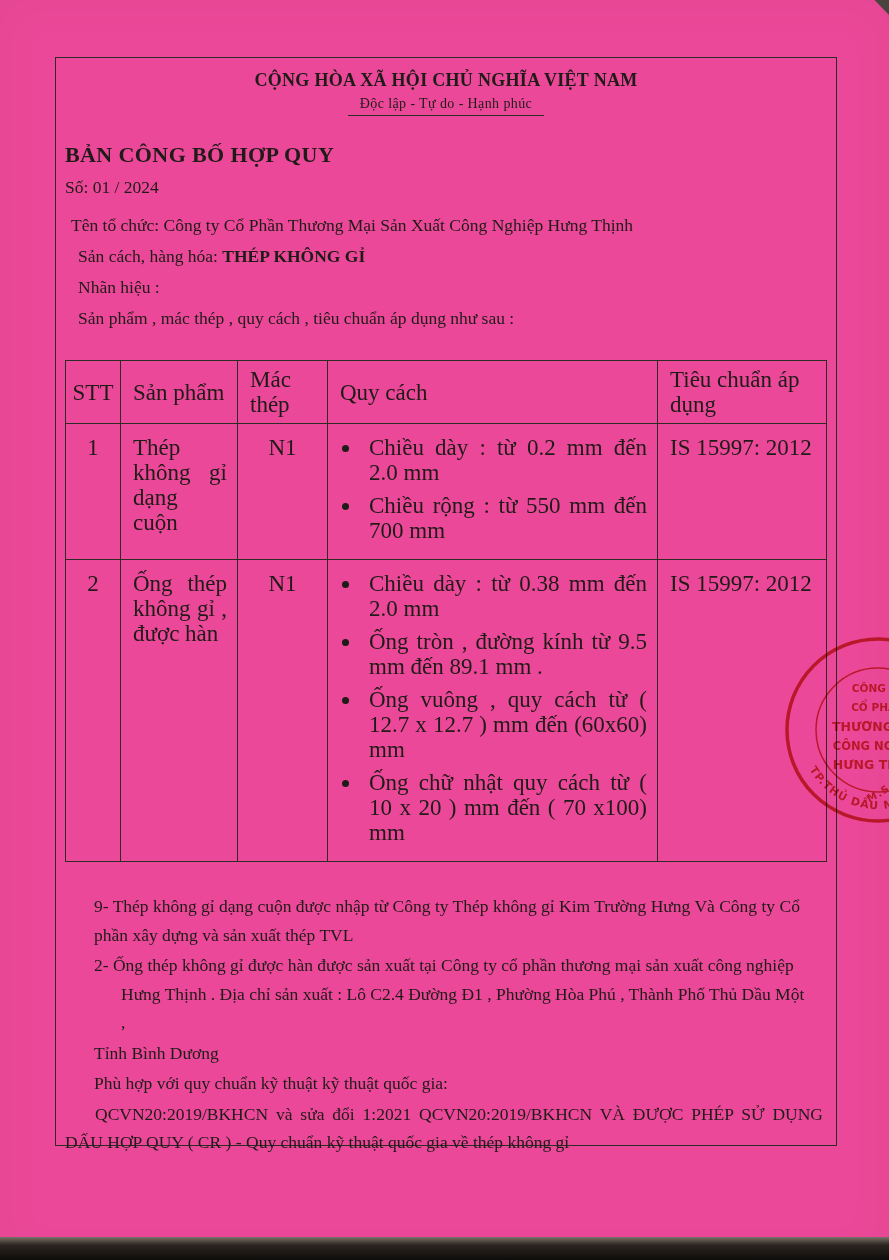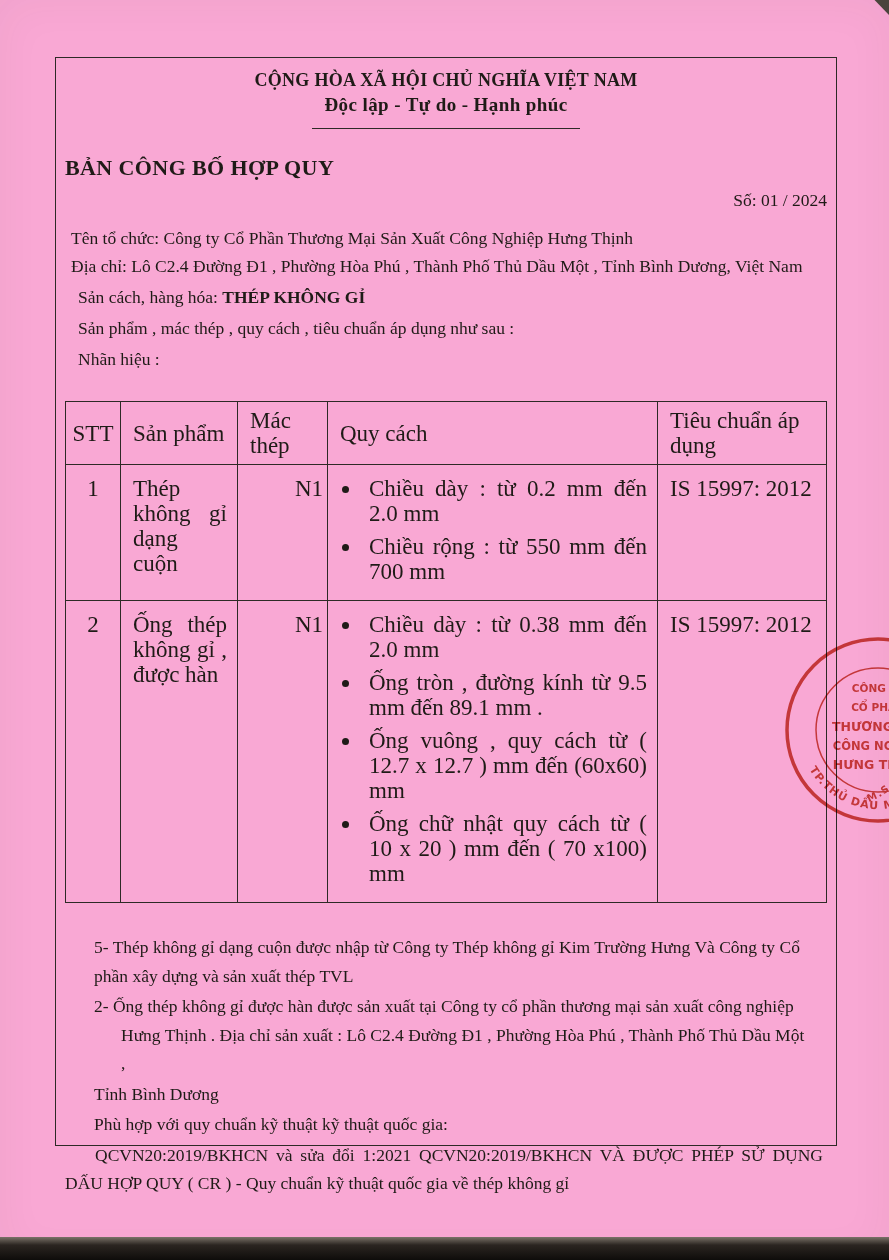--- a/index.html
+++ b/index.html
@@ -1,20 +1,20 @@
 <!DOCTYPE html>
 <html><head>
 <meta charset="utf-8">
 <style>
   * { margin:0; padding:0; box-sizing:border-box; }
   html,body { background:#e9e7e2; }
   .page {
     position:relative;
     width:889px; height:1260px;
-    background:#f9a8d4;
+    background:#ec4899;
     overflow:hidden;
     font-family:"Liberation Serif", "DejaVu Serif", serif;
     color:#1f1b17;
     box-shadow: inset 0 0 45px rgba(60,50,30,0.05);
   }
   .scan-corner {
     position:absolute; top:0; right:0; width:17px; height:15px;
     background:#4a443c;
     clip-path:polygon(15% 0, 100% 0, 100% 100%);
   }
@@ -24,44 +24,44 @@
   }
   .frame {
     position:absolute; left:55px; top:57px;
     width:782px; height:1089px;
     border:1.6px solid #2e2a26;
     padding:12px 9px 0 9px;
   }
   .nat-line1 { text-align:center; font-weight:bold; font-size:18px; letter-spacing:0.3px; }
   .nat-line2-wrap { text-align:center; margin-top:3px; }
   .nat-line2 {
-    display:inline-block; font-weight:bold; font-size:19px;
-    border-bottom:1.7px solid #2e2a26; padding:0 12px 12px 12px; letter-spacing:0.4px;
+    display:inline-block; font-weight:normal; font-size:14px;
+    border-bottom:1.7px solid #2e2a26; padding:0 12px 3px 12px; letter-spacing:0.4px;
   }
   .title { text-align:left; font-weight:bold; font-size:22px; letter-spacing:0.4px; margin-top:26px; }
-  .doc-no { text-align:right; font-size:17.5px; margin-top:9px; }
+  .doc-no { text-align:left; font-size:17.5px; margin-top:9px; }
   .para { font-size:17.5px; line-height:28px; margin:0 12px 0 6px;font-family:Liberation Serif, serif; }
   .first-para { margin-top:13px; }
   .indent { margin-left:13px; margin-top:3px; }
   .bold { font-weight:bold; }
 
   table.spec-table {
     width:100%; border-collapse:collapse; table-layout:fixed;
     margin-top:28px; font-size:23px; line-height:25px;
   }
   .spec-table th, .spec-table td {
     border:1.5px solid #2e2a26;
     text-align:left; font-weight:normal;
     vertical-align:top;
     padding:11px 10px 8px 12px;
   }
   .spec-table th { vertical-align:middle; height:42px; padding:6px 10px 6px 12px; }
   th.col-stt, td.cell-stt { text-align:center; padding-left:4px; padding-right:4px; }
   td.cell-product { text-align:justify; }
-  td.cell-grade { text-align:right; padding-left:4px; padding-right:4px; }
+  td.cell-grade { text-align:center; padding-left:4px; padding-right:4px; }
   tr.row-1 td { height:96px; }
   tr.row-2 td { height:242px; }
   ul.specs-list { list-style:disc outside; margin-left:22px; }
   ul.specs-list li { padding-left:7px; margin-bottom:8px; text-align:justify; }
 
   .notes { margin-top:30px; font-size:17.5px; line-height:28.5px; }
   .note-item { margin:0 16px 2px 29px; }
   .note-hanging { padding-left:27px; text-indent:-27px; }
   .note-plain { margin:0 16px 2px 29px; }
   .reg-para { margin:0 4px 0 0; text-indent:30px; text-align:justify; }
@@ -84,25 +84,24 @@
 
     <div class="nat-line1">CỘNG HÒA XÃ HỘI CHỦ NGHĨA VIỆT NAM</div>
     <div class="nat-line2-wrap">
       <span class="nat-line2">Độc lập - Tự do - Hạnh phúc</span>
     </div>
 
     <div class="title">BẢN CÔNG BỐ HỢP QUY</div>
     <div class="doc-no">Số: 01 / 2024</div>
 
     <p class="para first-para">Tên tổ chức: Công ty Cổ Phần Thương Mại Sản Xuất Công Nghiệp Hưng Thịnh</p>
-    <p class="para">Địa chỉ: Lô C2.4 Đường Đ1 , Phường Hòa Phú , Thành Phố Thủ Dầu Một , Tỉnh Bình Dương, Việt Nam</p>
 
     <p class="para indent"><span>Sản cách, hàng hóa: </span><span class="bold">THÉP KHÔNG GỈ</span></p>
+    <p class="para indent">Nhãn hiệu :</p>
     <p class="para indent">Sản phẩm , mác thép , quy cách , tiêu chuẩn áp dụng như sau :</p>
-    <p class="para indent">Nhãn hiệu :</p>
 
     <table class="spec-table">
       <colgroup>
         <col style="width:55px">
           <col style="width:117px">
           <col style="width:90px">
           <col style="width:330px">
           <col>
       </colgroup>
       <thead>
@@ -138,21 +137,21 @@
               <li>Ống vuông , quy cách từ ( 12.7 x 12.7 ) mm đến (60x60) mm</li>
               <li>Ống chữ nhật quy cách từ ( 10 x 20 ) mm đến ( 70 x100) mm</li>
             </ul>
           </td>
           <td class="cell-standard">IS 15997: 2012</td>
         </tr>
       </tbody>
     </table>
 
     <div class="notes">
-      <p class="note-item">5- Thép không gỉ dạng cuộn được nhập từ Công ty Thép không gỉ Kim Trường Hưng Và Công ty Cổ phần xây dựng và sản xuất thép TVL</p>
+      <p class="note-item">9- Thép không gỉ dạng cuộn được nhập từ Công ty Thép không gỉ Kim Trường Hưng Và Công ty Cổ phần xây dựng và sản xuất thép TVL</p>
       <p class="note-item note-hanging">2- Ống thép không gỉ được hàn được sản xuất tại Công ty cổ phần thương mại sản xuất công nghiệp Hưng Thịnh . Địa chỉ sản xuất : Lô C2.4 Đường Đ1 , Phường Hòa Phú , Thành Phố Thủ Dầu Một ,</p>
       <p class="note-plain">Tỉnh Bình Dương</p>
       <p class="note-plain">Phù hợp với quy chuẩn kỹ thuật kỹ thuật quốc gia:</p>
       <p class="reg-para">QCVN20:2019/BKHCN và sửa đổi 1:2021 QCVN20:2019/BKHCN VÀ ĐƯỢC PHÉP SỬ DỤNG DẤU HỢP QUY ( CR ) - Quy chuẩn kỹ thuật quốc gia về thép không gỉ</p>
     </div>
 
   </div>
 
   <svg class="stamp" viewBox="765 620 124 222" aria-hidden="true">
     <defs>

